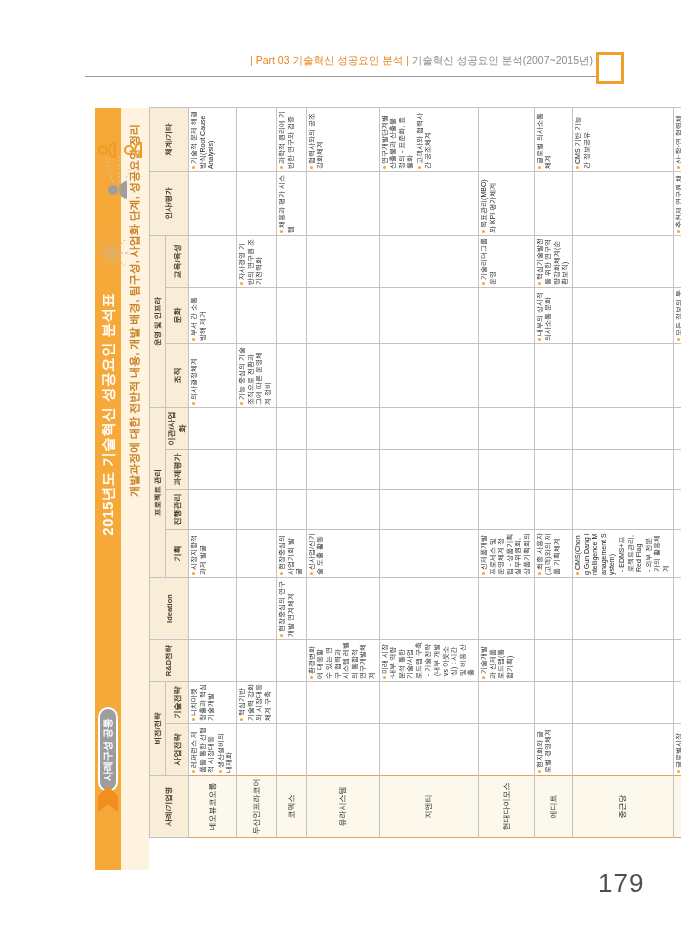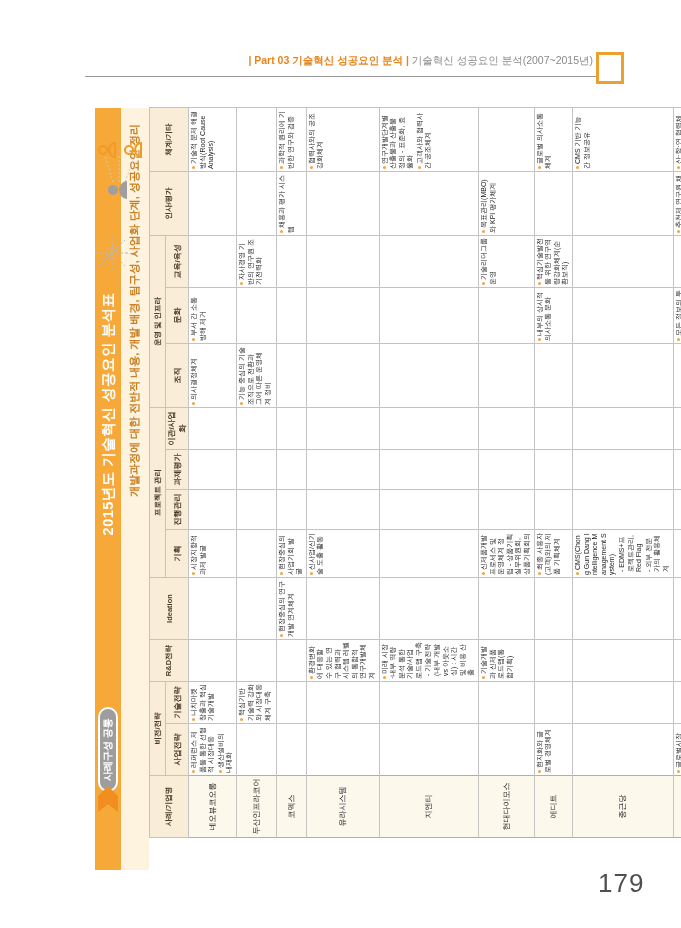--- a/index.html
+++ b/index.html
@@ -1,21 +1,21 @@
 <!DOCTYPE html>
 <html><head>
 <meta charset="utf-8">
 <style>
   html,body{margin:0;padding:0;background:#e9e9e9;font-family:"Liberation Sans","DejaVu Sans",sans-serif;}
   .page{position:relative;width:681px;height:928px;background:#ffffff;overflow:hidden;}
 
   
   .pagehead{position:absolute;top:50px;left:0;right:0;height:34px;}
   .pagehead .crumbs{position:absolute;top:4px;right:88px;font-size:10.5px;white-space:nowrap;}
-  .crumb-strong{color:#e8841c;font-weight:bold;}
+  .crumb-strong{color:#e8841c;font-weight:normal;}
   .crumb-rest{color:#8a8a8a;}
   .head-rule{position:absolute;top:26px;left:85px;width:512px;height:0;border-top:1.6px solid #9a9a9a;}
   .head-square{position:absolute;top:2px;right:57px;width:22px;height:26px;border:3.5px solid #eda02c;background:#fff;}
 
   
   .rotor{position:absolute;top:108px;left:95px;width:762px;height:498px;
          transform:rotate(-90deg) translateX(-762px);transform-origin:top left;}
 
   .banner{position:relative;width:762px;height:26px;background:#f6a838;}
   .banner .title{padding-left:150px;text-align:center;color:#ffffff;font-weight:bold;font-size:14.5px;line-height:26px;letter-spacing:.5px;}

